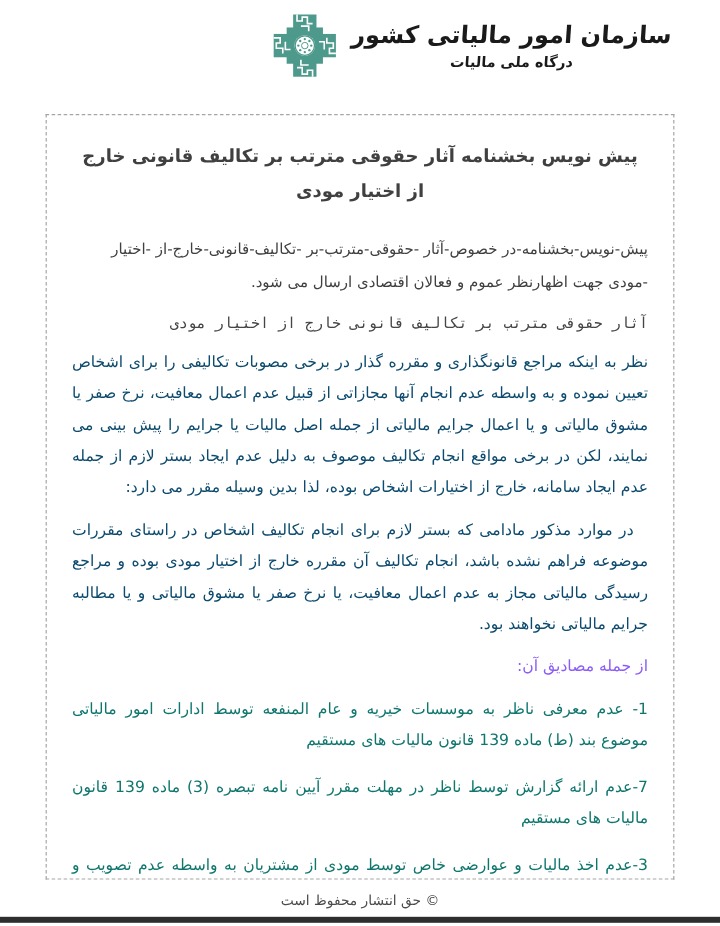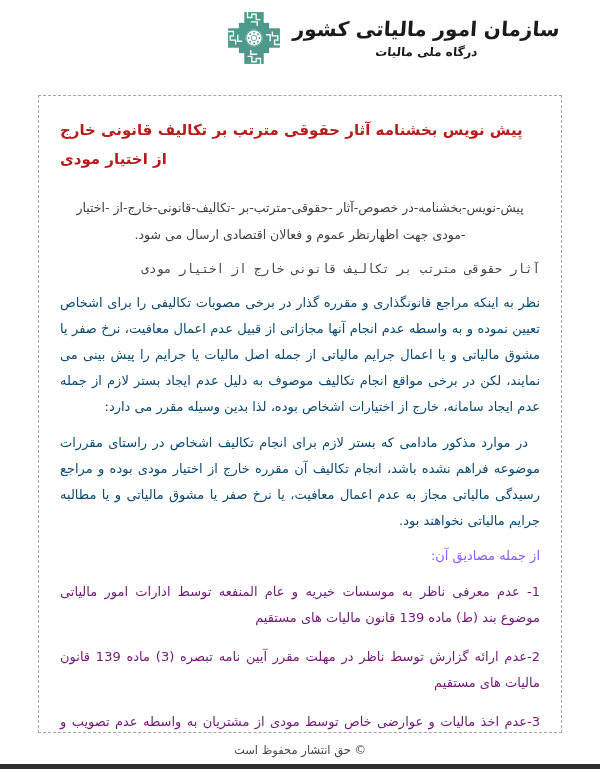--- a/index.html
+++ b/index.html
@@ -47,29 +47,28 @@
     width: 524px;
     height: 638px;
     box-sizing: border-box;
     border: 1px dashed #a6a6a6;
     padding: 0 21px;
     overflow: hidden;
     color: #3d3d3d;
   }
   .doc-title {
     margin-top: 20px;
-    text-align: left;
+    text-align: center;
     font-size: 15px;
     font-weight: bold;
-    color: #b91c1c;
+    color: #404040;
     line-height: 29px;
   }
   .doc-subtitle {
     margin-top: 20px;
-    text-align: center;
     font-size: 12.5px;
     line-height: 27px;
     color: #404040;
   }
   .section-heading {
     margin-top: 12px;
     text-align: right;
     font-size: 12.5px;
     line-height: 20px;
     color: #454545;
@@ -88,21 +87,21 @@
     font-size: 13px;
     line-height: 20px;
     text-align: right;
     color: #8b5cf6;
   }
   .list-item {
     margin-top: 13px;
     font-size: 13px;
     line-height: 26px;
     text-align: justify;
-    color: #701a75;
+    color: #0f766e;
   }
 
   
   .copyright {
     position: absolute;
     bottom: 15px;
     left: 0;
     width: 100%;
     text-align: center;
     font-size: 11.5px;
@@ -163,20 +162,20 @@
   </div>
 
   <div class="doc">
     <div class="doc-title">پیش نویس بخشنامه آثار حقوقی مترتب بر تکالیف قانونی خارج از اختیار مودی</div>
     <div class="doc-subtitle">پیش-نویس-بخشنامه-در خصوص-آثار -حقوقی-مترتب-بر -تکالیف-قانونی-خارج-از -اختیار -مودی جهت اظهارنظر عموم و فعالان اقتصادی ارسال می شود.</div>
     <div class="section-heading">آثار حقوقی مترتب بر تکالیف قانونی خارج از اختیار مودی</div>
     <div class="para">نظر به اینکه مراجع قانونگذاری و مقرره گذار در برخی مصوبات تکالیفی را برای اشخاص تعیین نموده و به واسطه عدم انجام آنها مجازاتی از قبیل عدم اعمال معافیت، نرخ صفر یا مشوق مالیاتی و یا اعمال جرایم مالیاتی از جمله اصل مالیات یا جرایم را پیش بینی می نمایند، لکن در برخی مواقع انجام تکالیف موصوف به دلیل عدم ایجاد بستر لازم از جمله عدم ایجاد سامانه، خارج از اختیارات اشخاص بوده، لذا بدین وسیله مقرر می دارد:</div>
     <div class="para indent">در موارد مذکور مادامی که بستر لازم برای انجام تکالیف اشخاص در راستای مقررات موضوعه فراهم نشده باشد، انجام تکالیف آن مقرره خارج از اختیار مودی بوده  و مراجع رسیدگی مالیاتی مجاز به عدم اعمال معافیت، یا نرخ صفر یا مشوق مالیاتی و یا مطالبه جرایم مالیاتی نخواهند بود.</div>
     <div class="examples-intro">از جمله مصادیق آن:</div>
     <div class="list-item">1- عدم معرفی ناظر به موسسات خیریه و عام المنفعه توسط ادارات امور مالیاتی موضوع بند (ط) ماده 139 قانون مالیات های مستقیم</div>
-    <div class="list-item">2-عدم ارائه گزارش توسط ناظر در مهلت مقرر آیین نامه تبصره (3) ماده 139 قانون مالیات های مستقیم</div>
+    <div class="list-item">7-عدم ارائه گزارش توسط ناظر در مهلت مقرر آیین نامه تبصره (3) ماده 139 قانون مالیات های مستقیم</div>
     <div class="list-item">3-عدم اخذ مالیات و عوارضی خاص توسط مودی از مشتریان به واسطه عدم تصویب و ابلاغ فهرست های مربوط به مقررات مربوطه در موعد مقرر</div>
   </div>
 
   <div class="copyright">© حق انتشار محفوظ است</div>
   <div class="bottom-bar"></div>
 
 </div>
 
 </body></html>

